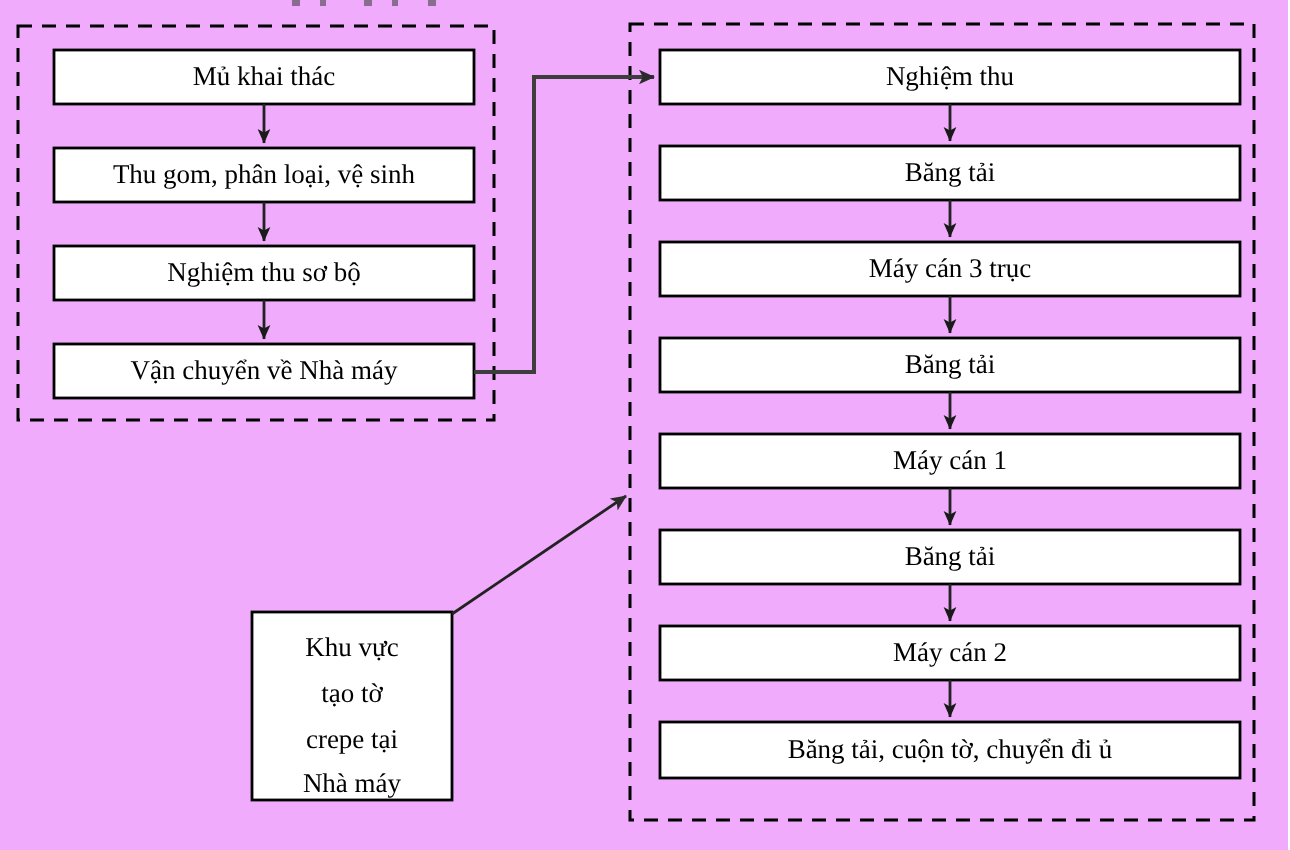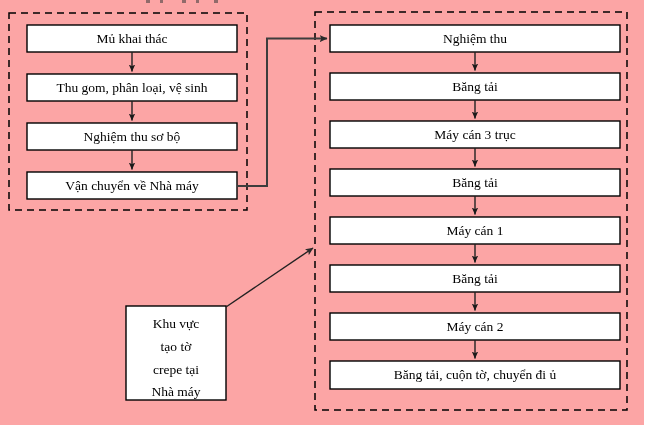--- a/index.html
+++ b/index.html
@@ -7,21 +7,21 @@
     padding: 0;
     background: #ffffff;
   }
   body {
     font-family: "Liberation Serif", "DejaVu Serif", serif;
   }
   #diagram-root {
     position: relative;
     width: 644px;
     height: 425px;
-    background: #fca5a5;
+    background: #f0abfc;
     overflow: hidden;
   }
   svg#flowchart {
     display: block;
     width: 645px;
     height: 425px;
   }
   .proc-box {
     fill: #ffffff;
     stroke: #000000;

